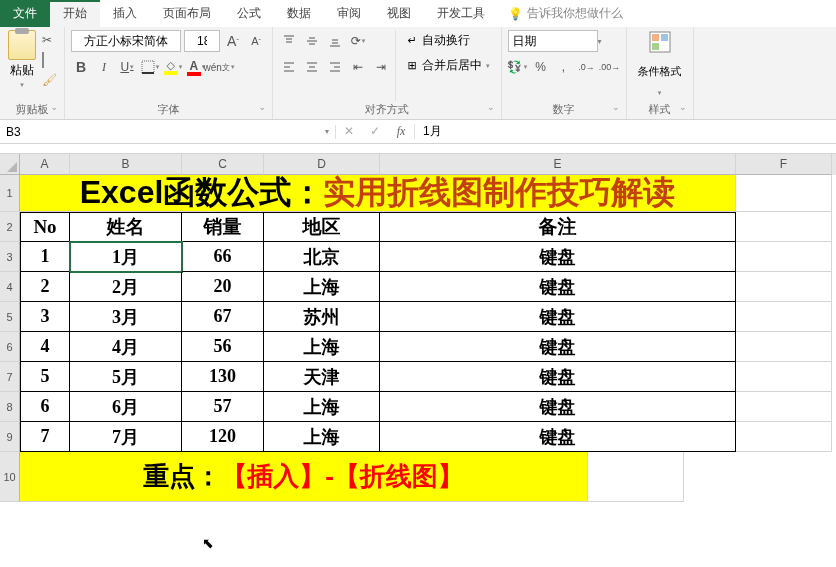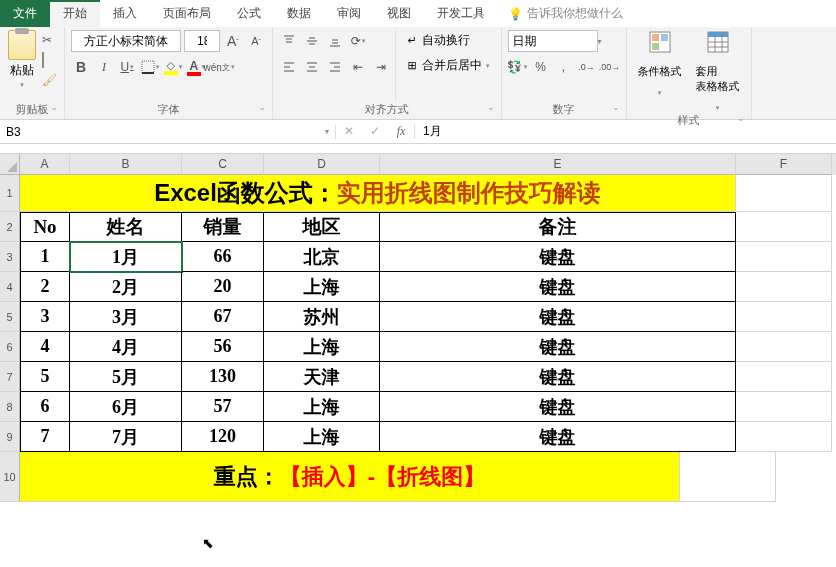--- a/index.html
+++ b/index.html
@@ -74,34 +74,34 @@
 
 .cols { flex: 1; }
 .col-hdrs { display: flex; height: 21px; background: #e6e6e6; }
 .ch { border-right: 1px solid #d4d4d4; border-bottom: 1px solid #b7b7b7; display: flex; align-items: center; justify-content: center; font-size: 12px; color: #555; }
 .cA { width: 50px; } .cB { width: 112px; } .cC { width: 82px; } .cD { width: 116px; } .cE { width: 356px; } .cF { width: 96px; }
 
 .cells .row { display: flex; }
 .cell { border-right: 1px solid #d4d4d4; border-bottom: 1px solid #d4d4d4; display: flex; align-items: center; justify-content: center; }
 
 .r1 { height: 37px; }
-.r1 .title-cell { width: 716px; background: #ffff00; font-size: 24px; font-weight: bold; font-family: SimSun, serif; }
+.r1 .title-cell { width: 716px; background: #ffff00; font-size: 32px; font-weight: bold; font-family: SimSun, serif; }
 .title-black { color: #000; }
 .title-red { color: #c2410c; }
 
 .r-data { height: 30px; }
 .r-data .cell { font-family: SimSun, serif; font-weight: bold; font-size: 18px; border-right: 1px solid #000; border-bottom: 1px solid #000; }
 .r-data .cA { border-left: 1px solid #000; }
 .hdr-row .cell { font-size: 19px; }
 .r2top .cell { border-top: 1px solid #000; }
 
 .selected { outline: 2px solid #217346; outline-offset: -1px; background: #fff; }
 
 .r10 { height: 50px; }
-.r10 .footer-cell { width: 660px; background: #ffff00; font-size: 22px; font-weight: bold; font-family: SimSun, serif; border-bottom: 1px solid #d4d4d4; }
+.r10 .footer-cell { width: 568px; background: #ffff00; font-size: 26px; font-weight: bold; font-family: SimSun, serif; border-bottom: 1px solid #d4d4d4; }
 .ft-black { color: #000; } .ft-red { color: #ff0000; }
 
 .empty { background: #fff; }
 
 .cursor-arrow { position: absolute; left: 202px; top: 381px; font-size: 14px; color: #000; pointer-events: none; }
 
 svg { display: block; }
 </style>
 </head>
 <body>
@@ -265,33 +265,20 @@
       <div class="style-col">
         <svg class="style-ic" viewBox="0 0 24 24">
             <rect x="2" y="2" width="20" height="20" fill="#fff" stroke="#888"></rect>
             <rect x="4" y="4" width="7" height="7" fill="#f4b183"></rect>
             <rect x="13" y="4" width="7" height="7" fill="#9dc3e6"></rect>
             <rect x="4" y="13" width="7" height="7" fill="#a9d18e"></rect>
           </svg>
         <span>条件格式</span>
         <span style="font-size:7px;color:#888">▾</span>
       </div>
-      <div class="style-col">
-        <svg class="style-ic" viewBox="0 0 24 24">
-            <rect x="2" y="2" width="20" height="20" fill="#fff" stroke="#888"></rect>
-            <rect x="2" y="2" width="20" height="5" fill="#5b9bd5"></rect>
-            <line x1="2" y1="12" x2="22" y2="12" stroke="#888"></line>
-            <line x1="2" y1="17" x2="22" y2="17" stroke="#888"></line>
-            <line x1="9" y1="2" x2="9" y2="22" stroke="#888"></line>
-            <line x1="16" y1="2" x2="16" y2="22" stroke="#888"></line>
-          </svg>
-        <span style="white-space:pre">套用
-表格格式</span>
-        <span style="font-size:7px;color:#888">▾</span>
-      </div>
     </div>
     <div class="group-label">样式</div>
   </div>
 </div>
 
 <div class="formula-bar">
   <div class="name-box">
       <span>B3</span>
     </div>
   <div class="fb-btns">

